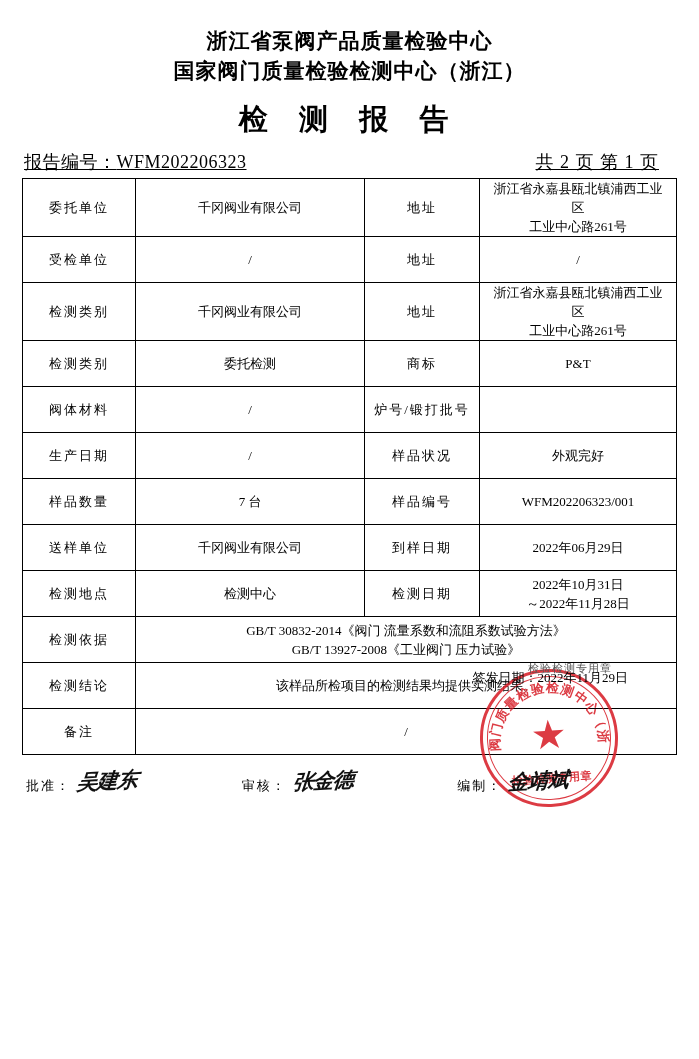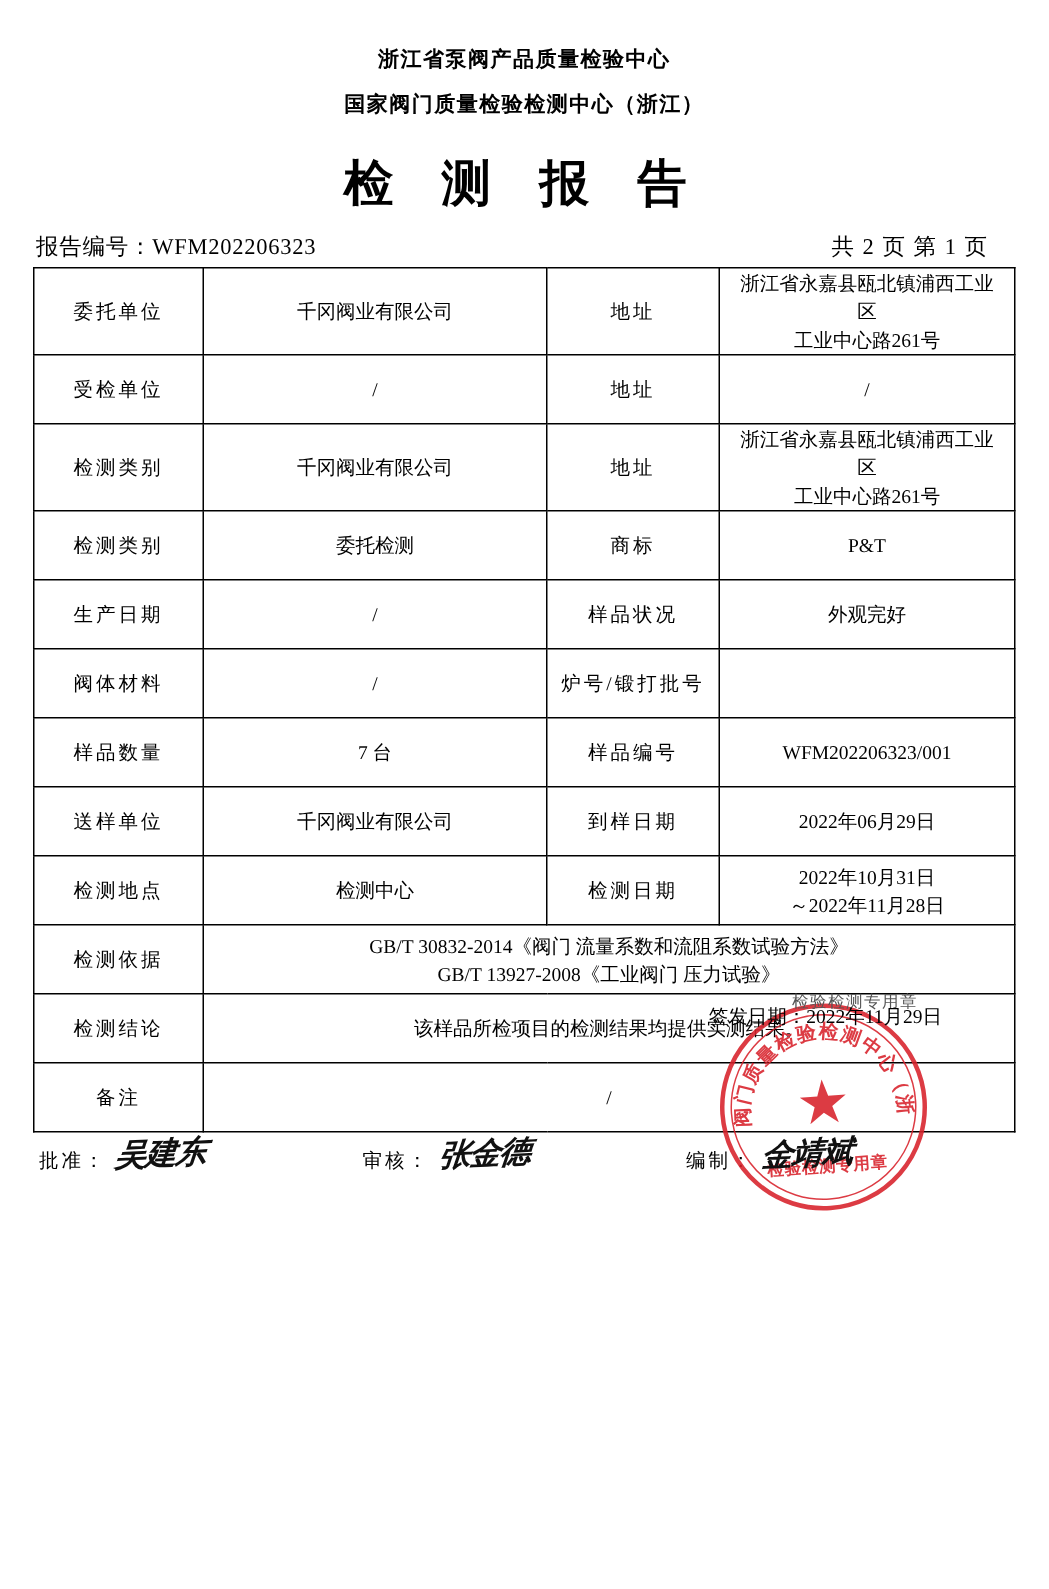--- a/index.html
+++ b/index.html
@@ -20,40 +20,41 @@
     height: 1059px;
     position: relative;
     box-sizing: border-box;
     padding: 0 22px;
   }
   .header {
     text-align: center;
     padding-top: 26px;
   }
   .header .line1, .header .line2 {
-    font-size: 14px;
+    font-size: 21px;
     font-weight: bold;
     letter-spacing: 1px;
     line-height: 30px;
   }
   .header .title {
-    font-size: 33px;
+    font-size: 29px;
     font-weight: bold;
     letter-spacing: 12px;
     margin-top: 14px;
     margin-bottom: 6px;
   }
   .meta-row {
     display: flex;
     justify-content: space-between;
     align-items: flex-start;
-    font-size: 15px;
+    font-size: 18px;
     margin-top: 10px;
     margin-bottom: 4px;
     padding: 0 2px;
+    text-decoration: underline;
   }
   .meta-row .left {
     letter-spacing: 0.5px;
   }
   .meta-row .right {
     letter-spacing: 1px;
     padding-right: 16px;
   }
   table.report {
     width: 100%;
@@ -166,20 +167,21 @@
   .stamp-caption {
     position: absolute;
     right: 64px;
     bottom: 30px;
     font-size: 11px;
     color: #555;
     letter-spacing: 1px;
   }
   .footer {
     display: flex;
+    margin-top: 12px;
     font-size: 13px;
     padding: 0 4px;
   }
   .footer .slot {
     flex: 1;
     display: flex;
     align-items: flex-end;
     gap: 6px;
   }
   .footer .slot .lbl {
@@ -239,30 +241,30 @@
         <div>工业中心路261号</div>
       </td>
     </tr>
     <tr>
       <td class="label">检测类别</td>
       <td class="val1">委托检测</td>
       <td class="label2">商标</td>
       <td class="val2">P&amp;T</td>
     </tr>
     <tr>
+      <td class="label">阀体材料</td>
+      <td class="val1">/</td>
+      <td class="label2">炉号/锻打批号</td>
+      <td class="val2"></td>
+    </tr>
+    <tr>
       <td class="label">生产日期</td>
       <td class="val1">/</td>
       <td class="label2">样品状况</td>
       <td class="val2">外观完好</td>
-    </tr>
-    <tr>
-      <td class="label">阀体材料</td>
-      <td class="val1">/</td>
-      <td class="label2">炉号/锻打批号</td>
-      <td class="val2"></td>
     </tr>
     <tr>
       <td class="label">样品数量</td>
       <td class="val1">7 台</td>
       <td class="label2">样品编号</td>
       <td class="val2">WFM202206323/001</td>
     </tr>
     <tr>
       <td class="label">送样单位</td>
       <td class="val1">千冈阀业有限公司</td>

